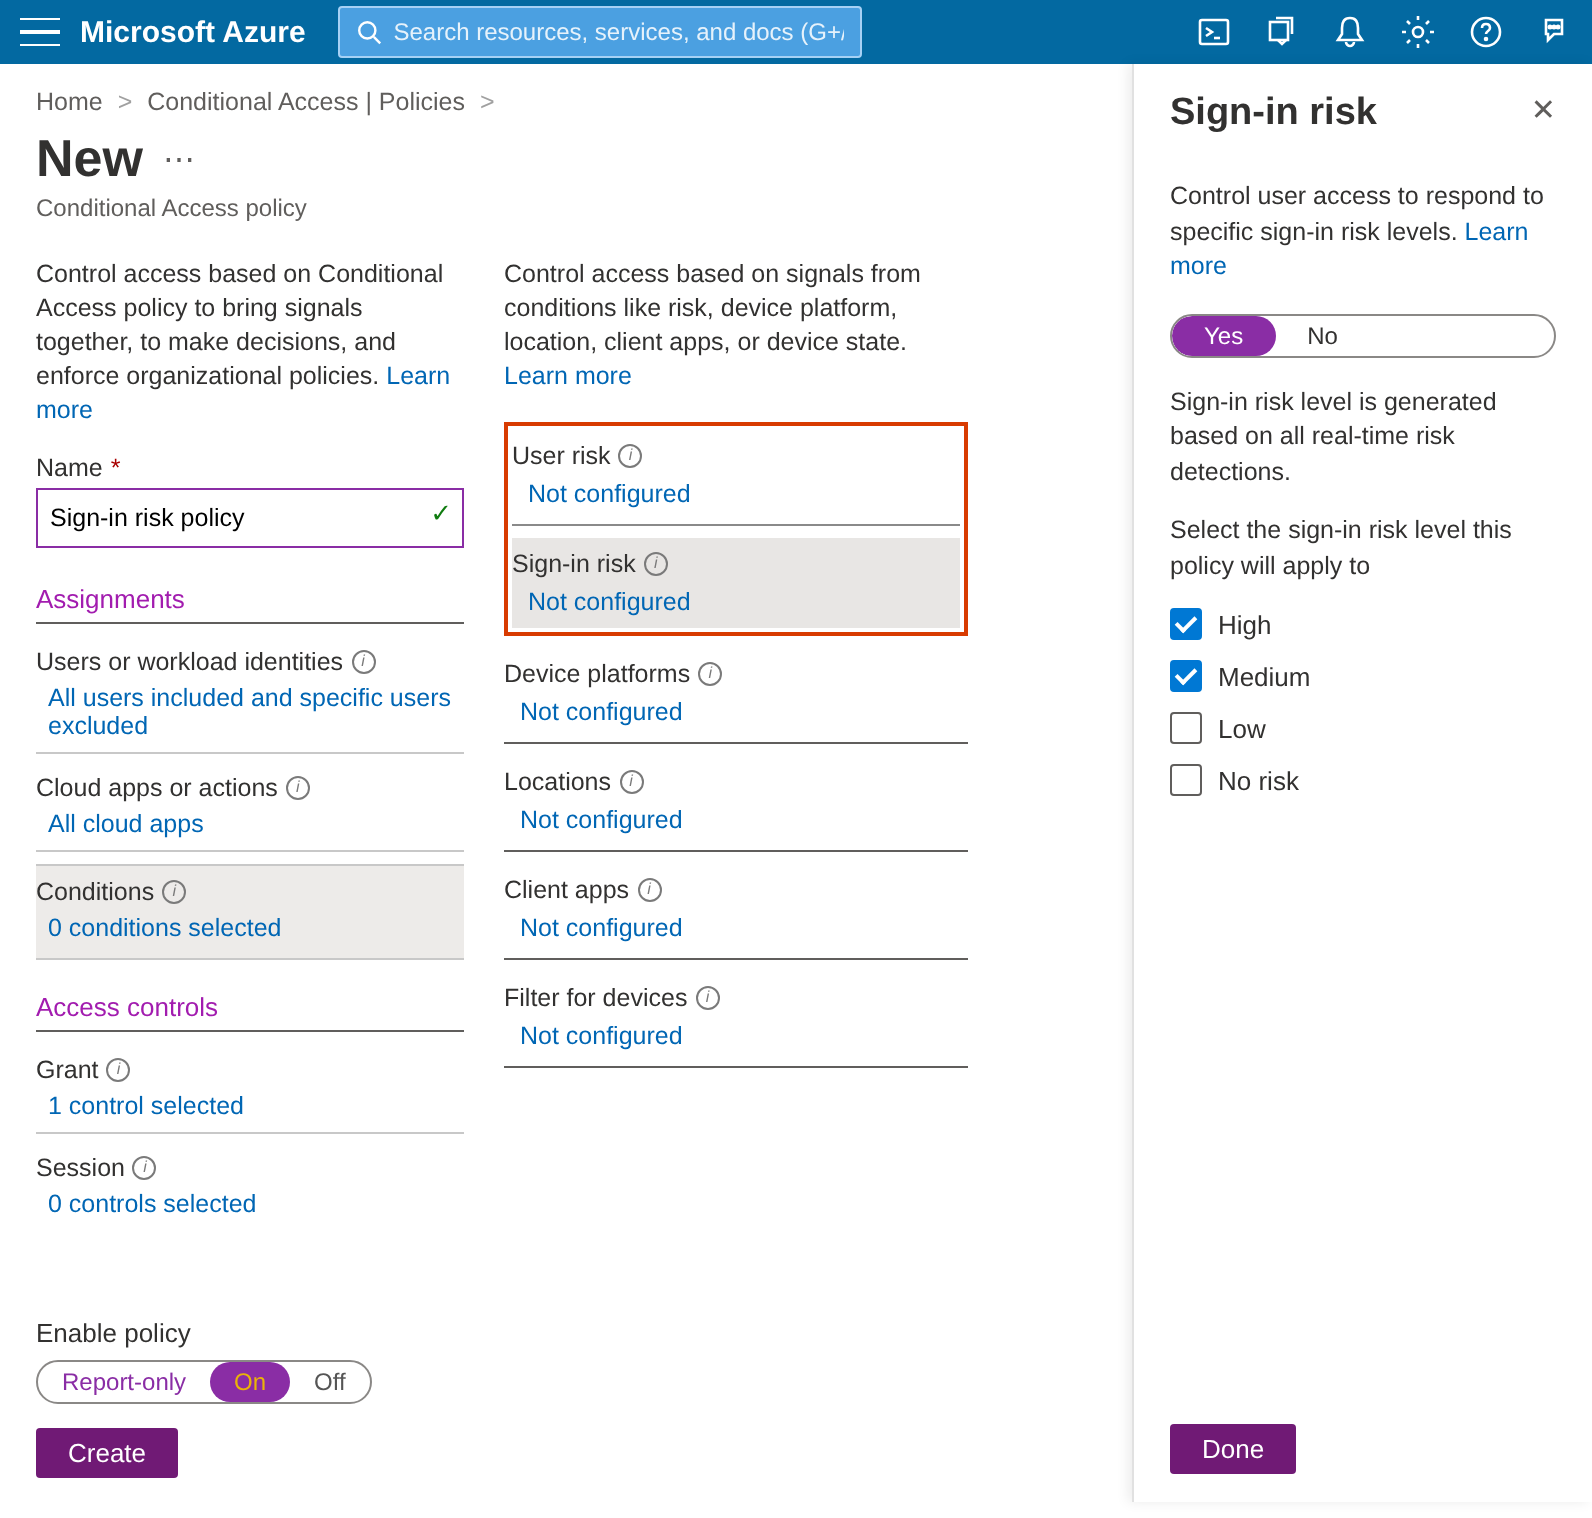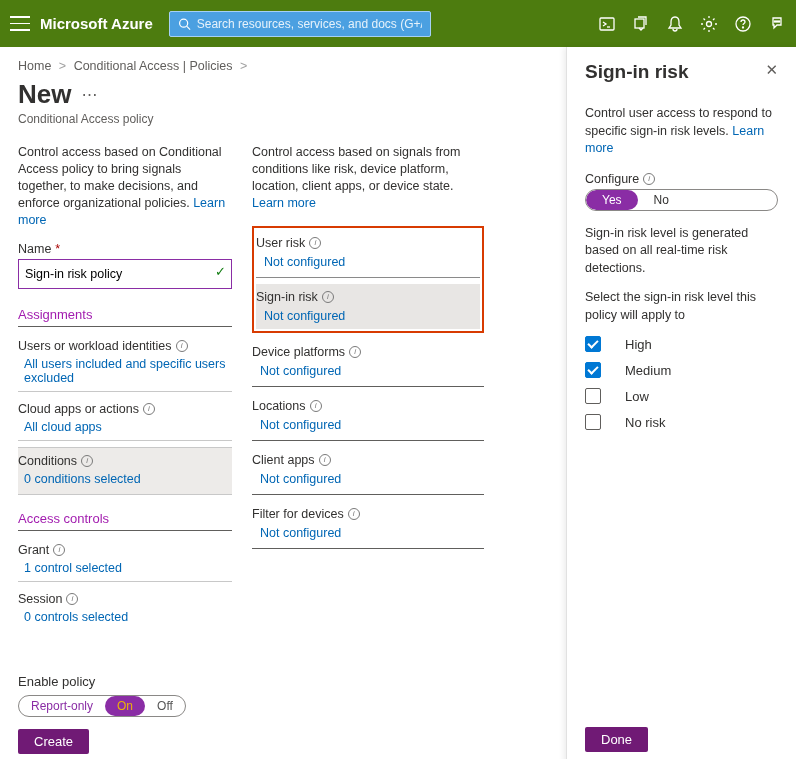--- a/index.html
+++ b/index.html
@@ -1,18 +1,18 @@
 <!DOCTYPE html>
 <html><head>
 <meta charset="utf-8">
 <style>
   * { box-sizing: border-box; margin: 0; padding: 0; }
   body { font-family: "Segoe UI", Arial, sans-serif; font-size: 13px; color: #323130; background: #fff; width: 796px; height: 759px; overflow: hidden; }
   
-  .header { background: #4d7c0f; height: 47px; display: flex; align-items: center; padding: 0 10px; color: #fff; }
+  .header { background: #0369a1; height: 32px; display: flex; align-items: center; padding: 0 10px; color: #fff; }
   .hamburger { width: 20px; height: 20px; margin-right: 10px; display: flex; flex-direction: column; justify-content: space-around; cursor: pointer; }
   .hamburger span { display: block; height: 1.5px; background: #fff; }
   .brand { font-size: 15px; font-weight: 600; margin-right: 16px; }
   .search-box { flex: 0 0 262px; background: #4ba0e1; border-radius: 2px; height: 26px; display: flex; align-items: center; padding: 0 8px; margin-right: auto; border: 1px solid #a6d1f5; }
   .search-box svg { width: 14px; height: 14px; margin-right: 6px; }
   .search-box input { background: transparent; border: none; outline: none; color: #fff; font-size: 12px; width: 100%; }
   .search-box input::placeholder { color: #e6f2fb; }
   .header-icons { display: flex; gap: 16px; align-items: center; }
   .header-icons .hicon { width: 18px; height: 18px; display: flex; align-items: center; justify-content: center; cursor: pointer; }
   
@@ -70,21 +70,21 @@
   .btn-primary { background: #701a75; color: #fff; border: none; padding: 5px 16px; font-size: 13px; cursor: pointer; border-radius: 2px; margin-top: 12px; }
   
   .panel-header { display: flex; justify-content: space-between; align-items: flex-start; margin-bottom: 22px; }
   .panel-title { font-size: 19px; font-weight: 600; }
   .close-x { font-size: 15px; color: #605e5c; cursor: pointer; }
   .panel-desc { font-size: 12.5px; line-height: 1.4; margin-bottom: 14px; }
   .toggle2 { display: inline-flex; border: 1px solid #8a8886; border-radius: 14px; overflow: hidden; height: 22px; font-size: 12px; margin-bottom: 14px; }
   .toggle2 .opt { padding: 0 16px; display: flex; align-items: center; cursor: pointer; }
   .toggle2 .opt.active { background: #8a2da5; color: #fff; border-radius: 12px; }
   .panel-text { font-size: 12.5px; line-height: 1.4; margin-bottom: 12px; }
-  .chk-row { display: flex; align-items: center; gap: 24px; margin-bottom: 10px; cursor: pointer; }
+  .chk-row { display: flex; align-items: center; gap: 8px; margin-bottom: 10px; cursor: pointer; }
   .chk { width: 16px; height: 16px; border: 1px solid #605e5c; border-radius: 2px; display: flex; align-items: center; justify-content: center; }
   .chk.checked { background: #0078d4; border-color: #0078d4; }
   .chk.checked::after { content: ""; width: 4px; height: 8px; border: solid #fff; border-width: 0 2px 2px 0; transform: rotate(45deg); margin-bottom: 2px; }
   .panel-footer { margin-top: auto; }
   
   svg { display: block; }
 </style>
 </head>
 <body>
 
@@ -288,24 +288,20 @@
 
   <div class="right-panel">
     <div class="panel-header">
       <div class="panel-title">Sign-in risk</div>
       <div class="close-x">✕</div>
     </div>
     <div class="panel-desc">
       <span>Control user access to respond to specific sign-in risk levels.</span>
       <span class="link">Learn more</span>
     </div>
-    <div class="field-label">
-        <span>Configure</span> 
-        <span class="info-icon"></span>
-      </div>
     <div class="toggle2">
       <div class="opt active">Yes</div>
       <div class="opt">No</div>
     </div>
     <div class="panel-text">Sign-in risk level is generated based on all real-time risk detections.</div>
     <div class="panel-text">Select the sign-in risk level this policy will apply to</div>
     <div class="chk-row">
         <div class="chk checked"></div>
         <span>High</span>
       </div>

